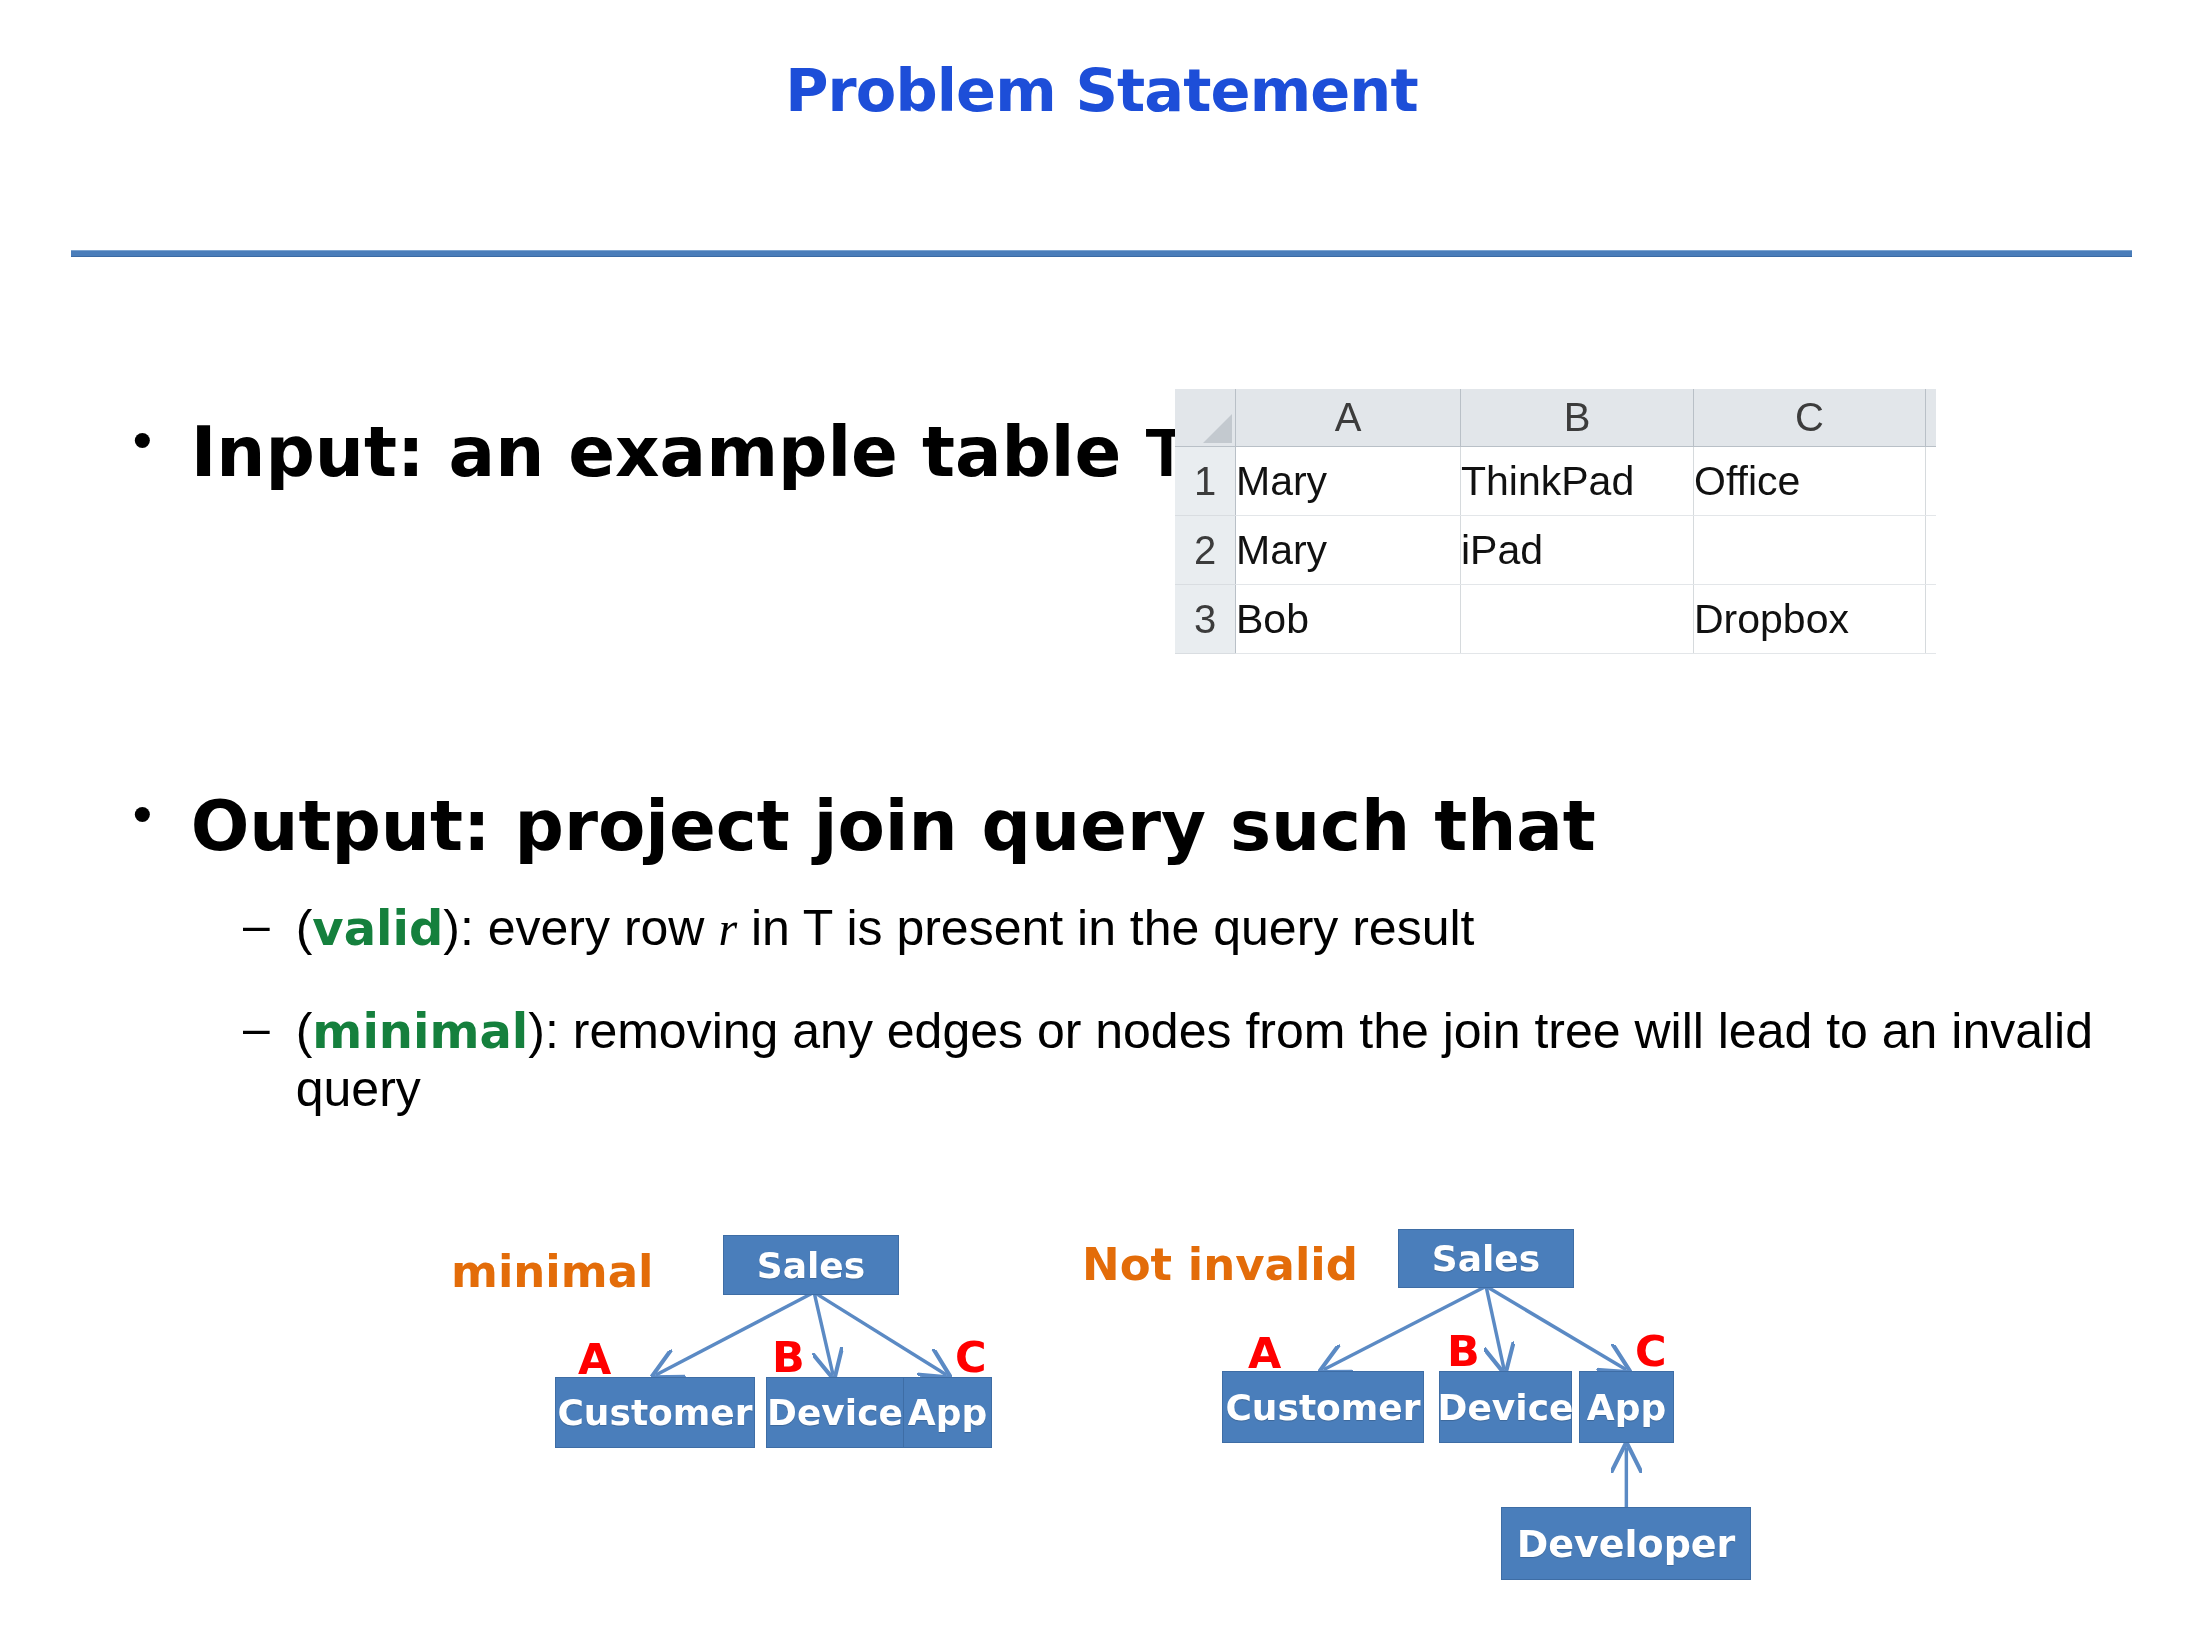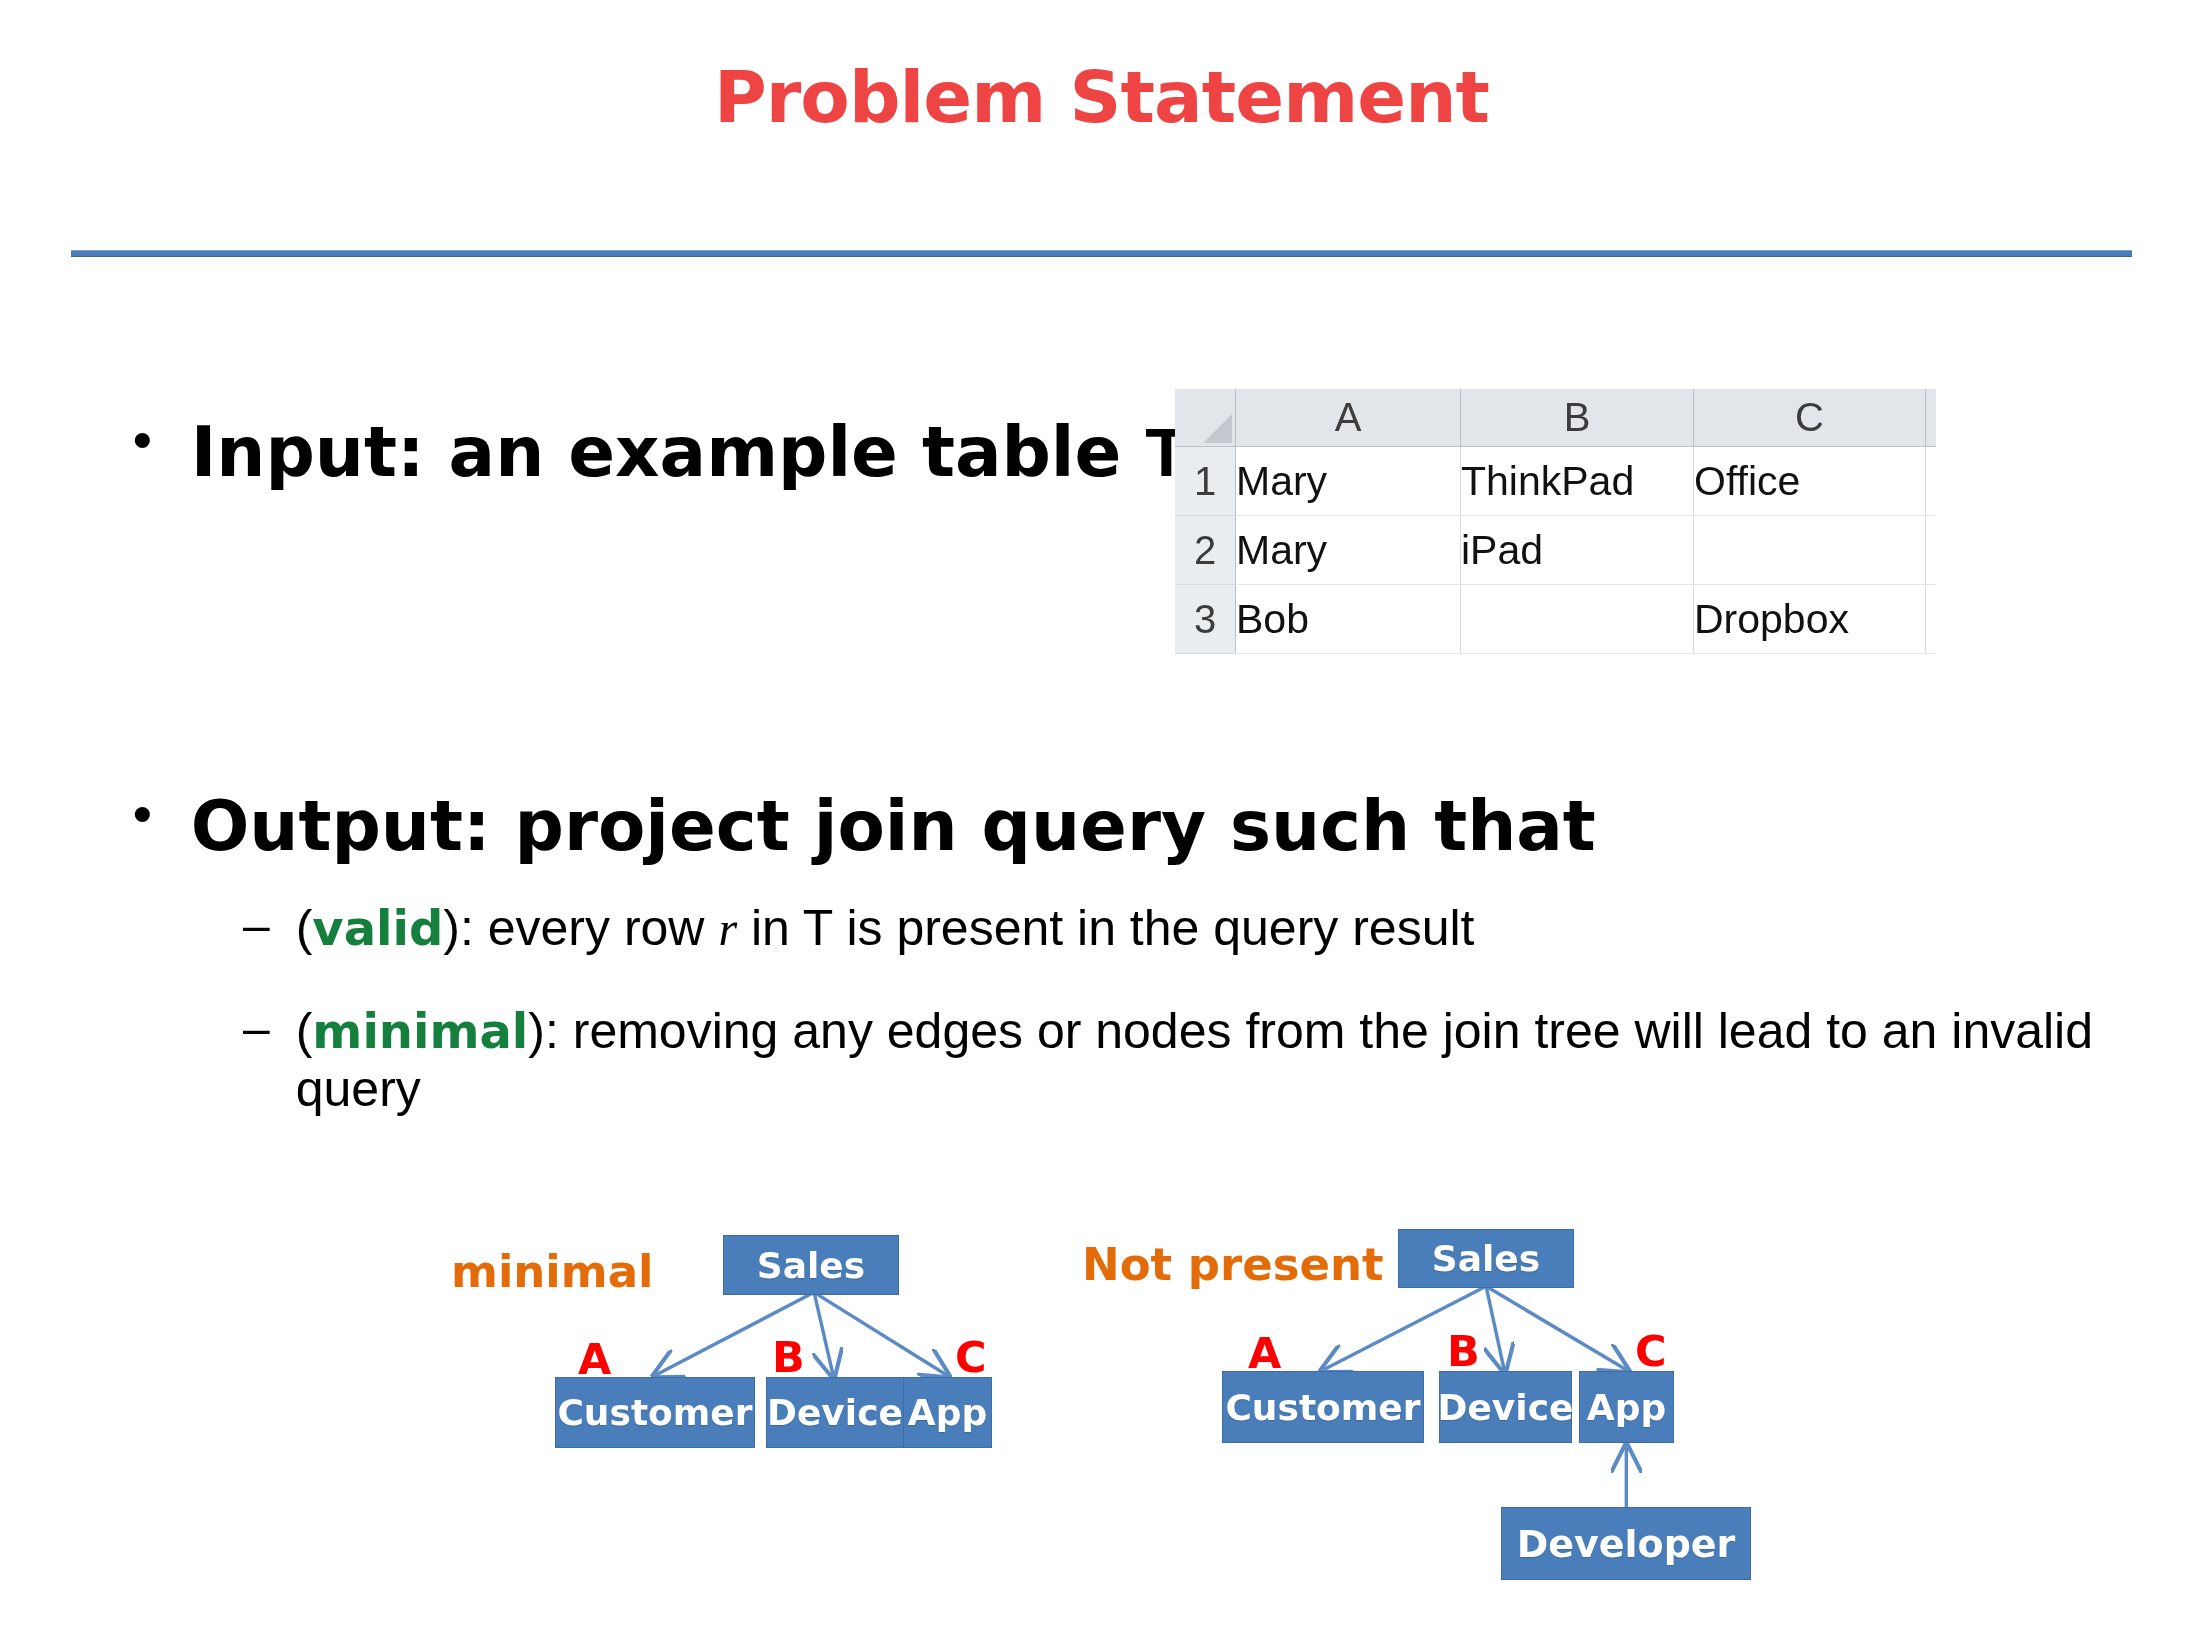--- a/index.html
+++ b/index.html
@@ -18,23 +18,23 @@
 
   
   #slide-title {
     position: absolute;
     left: 0;
     top: 60px;
     width: 2203px;
     text-align: center;
     font-family: "DejaVu Sans", sans-serif;
     font-weight: bold;
-    font-size: 72px;
+    font-size: 59px;
     letter-spacing: -0.9px;
-    color: #ef4444;
+    color: #1d4ed8;
     line-height: 1.05;
   }
   #title-rule {
     position: absolute;
     left: 71px;
     top: 250px;
     width: 2061px;
     height: 5.2px;
     background: #4a7dba;
     border-top: 0.9px solid #7ba3d0;
@@ -303,21 +303,21 @@
       <marker id="arrR" viewBox="0 0 12 12" refX="10" refY="6" markerWidth="9" markerHeight="9" orient="auto-start-reverse">
         <path d="M0,0 L12,6 L0,12" fill="none" stroke="#5b8ac4" stroke-width="1.6"></path>
       </marker>
     </defs>
     <line x1="1727" y1="1495" x2="1538" y2="1592" stroke="#5b8ac4" stroke-width="4" marker-end="url(#arrR)"></line>
     <line x1="1727" y1="1495" x2="1748" y2="1592" stroke="#5b8ac4" stroke-width="4" marker-end="url(#arrR)"></line>
     <line x1="1727" y1="1495" x2="1890" y2="1592" stroke="#5b8ac4" stroke-width="4" marker-end="url(#arrR)"></line>
     <line x1="1890" y1="1752" x2="1890" y2="1682" stroke="#5b8ac4" stroke-width="4" marker-end="url(#arrR)"></line>
   </svg>
 
-  <div class="tree-caption" style="left:1082px; top:1242px;">Not present</div>
+  <div class="tree-caption" style="left:1082px; top:1242px;">Not invalid</div>
 
   <div class="node" style="left:1398px; top:1229px; width:176px; height:59px; font-size:36px;">Sales</div>
 
   <div class="edge-label" style="left:1248px; top:1332px;">A</div>
   <div class="edge-label" style="left:1447px; top:1330px;">B</div>
   <div class="edge-label" style="left:1635px; top:1330px;">C</div>
 
   <div class="node" style="left:1222px; top:1371px; width:202px; height:72px; font-size:36px;">Customer</div>
   <div class="node" style="left:1439px; top:1371px; width:133px; height:72px; font-size:36px;">Device</div>
   <div class="node" style="left:1579px; top:1371px; width:95px; height:72px; font-size:36px;">App</div>

